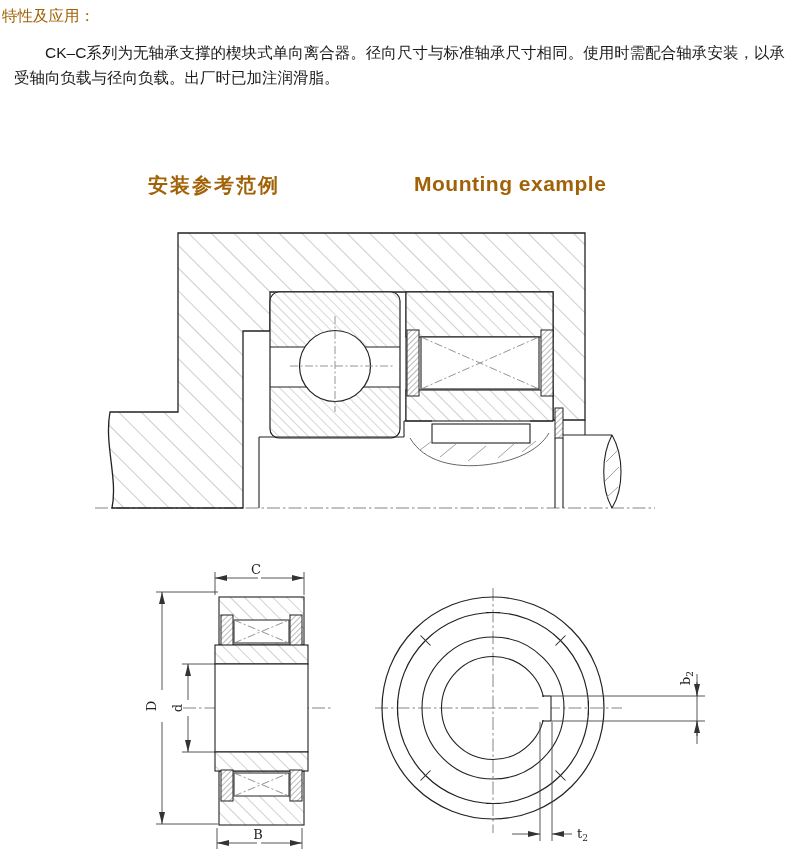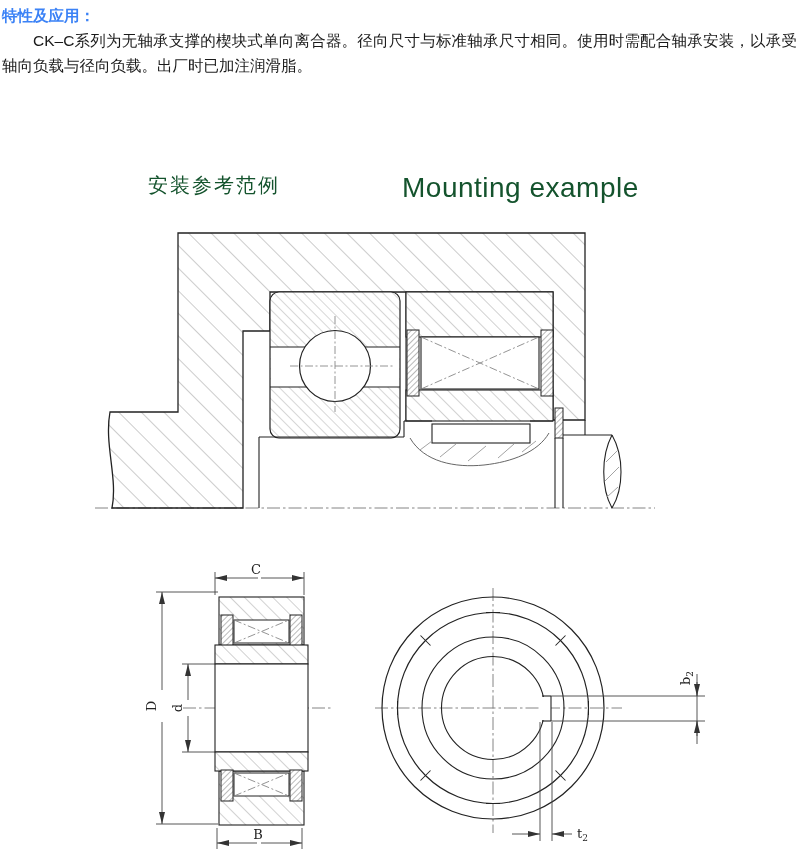--- a/index.html
+++ b/index.html
@@ -1,24 +1,24 @@
 <!DOCTYPE html>
 <html><head>
 <meta charset="utf-8">
 <style>
   html,body{margin:0;padding:0;background:#fff;}
   #page{position:relative;width:800px;height:855px;background:#ffffff;overflow:hidden;
         font-family:"Liberation Sans","DejaVu Sans",sans-serif;}
   #intro{position:absolute;left:2px;top:3px;width:795px;color:#1a1a1a;
          font-size:15.5px;line-height:25px;}
-  #intro .title{font-weight:bold;color:#3b82f6;}
-  #intro p{margin:0;text-indent:2em;text-align:justify;}
-  .heading{position:absolute;top:172px;font-weight:normal;color:#14532d;white-space:nowrap;}
+  #intro .title{font-weight:normal;color:#a16207;}
+  #intro p{margin:12px;text-indent:2em;text-align:justify;}
+  .heading{position:absolute;top:172px;font-weight:bold;color:#a16207;white-space:nowrap;}
   #heading-zh{left:148px;font-size:20px;letter-spacing:2px;}
-  #heading-en{left:402px;font-size:28px;letter-spacing:0.5px;}
+  #heading-en{left:414px;font-size:21px;letter-spacing:0.5px;}
   svg{position:absolute;left:0;top:200px;}
   svg text{font-family:"DejaVu Serif","Liberation Serif",serif;font-size:13px;fill:#222;}
   .ol{stroke:#222;stroke-width:1.2;fill:none;}
   .ol2{stroke:#222;stroke-width:1.1;fill:none;}
   .thin{stroke:#444;stroke-width:0.9;fill:none;}
   .cl{stroke:#777;stroke-width:0.9;fill:none;stroke-dasharray:13 3 2.5 3;}
   .xl{stroke:#888;stroke-width:0.9;fill:none;stroke-dasharray:8 2.5 2 2.5;}
   .tick{stroke:#222;stroke-width:1.05;fill:none;}
   .hline{stroke:#999;stroke-width:0.9;fill:none;}
 </style>

